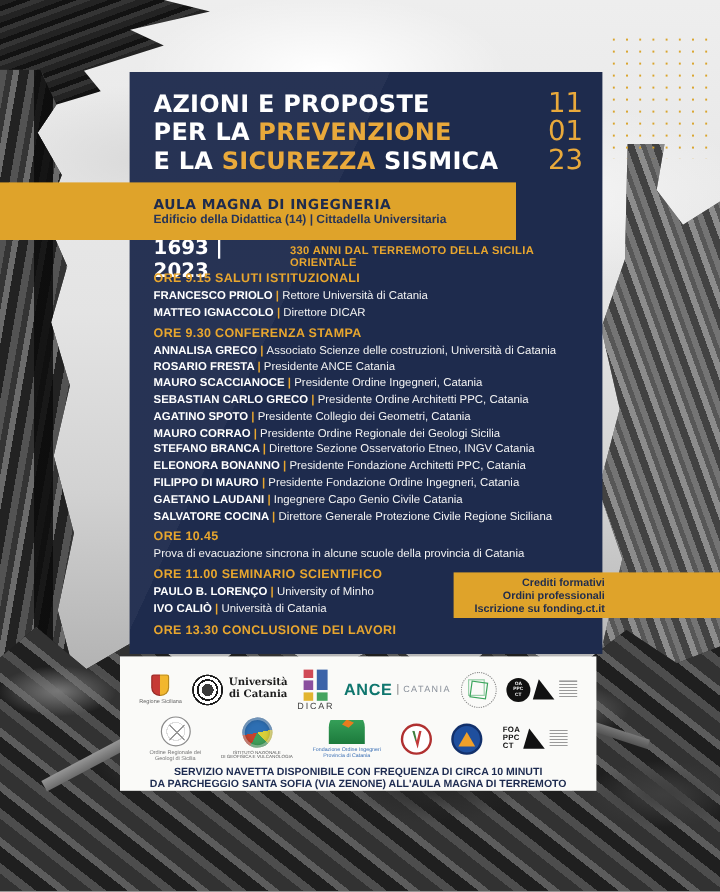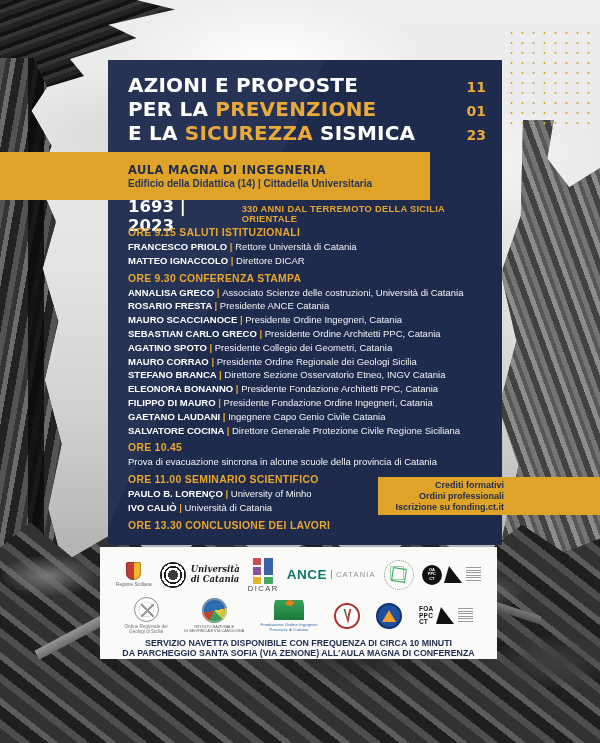--- a/index.html
+++ b/index.html
@@ -46,21 +46,21 @@
     background-image:radial-gradient(circle,#d9a42b 0.9px,transparent 1.2px);
     background-size:11px 10px;}
 
   
   .panel{position:absolute;left:108px;top:60px;width:394px;height:485px;z-index:5;
     background:linear-gradient(115deg,rgba(255,255,255,.04) 0 35%,transparent 35%),#1e2b4d;}
   .title-block{padding:13px 16px 0 20px;}
   .t-row{display:flex;justify-content:space-between;align-items:baseline;height:24px;}
   .t-left{font-family:"DejaVu Sans",sans-serif;font-weight:bold;font-size:20px;letter-spacing:.2px;color:#fff;white-space:nowrap;}
   .t-left .g{color:#e9a93b;}
-  .date{font-family:"DejaVu Sans",sans-serif;font-weight:bold;font-size:14px;color:#e9a93b;}
+  .date{font-family:"DejaVu Sans",sans-serif;font-weight:normal;font-size:23px;color:#e9a93b;}
 
   .panel-lower{position:absolute;left:20px;right:10px;top:137px;}
   .anniv{display:flex;align-items:baseline;height:25px;}
   .years{font-family:"DejaVu Sans",sans-serif;font-weight:bold;font-size:16.5px;color:#fff;}
   .anniv-label{margin-left:9px;font-weight:bold;font-size:9.3px;letter-spacing:.3px;color:#e8a62e;}
 
   .srow{color:#fff;font-size:9.5px;line-height:13.8px;white-space:nowrap;}
   .srow.heading{color:#e8a62e;font-weight:bold;font-size:10.4px;letter-spacing:.3px;margin-top:4px;line-height:14px;}
   .srow .nm{font-weight:bold;}
   .srow .pp{color:#e8a62e;font-weight:bold;}
@@ -83,21 +83,21 @@
   .logo-row{display:flex;align-items:center;justify-content:space-evenly;padding:0 8px;}
   .row1{height:46px;}
   .row2{height:38px;}
   .logo{display:flex;flex-direction:column;align-items:center;gap:2px;}
   .logo .label{font-size:4.6px;line-height:5.4px;color:#666;text-align:center;white-space:pre-line;}
   .glyph{position:relative;flex:none;display:block;}
 
   .shield{width:15px;height:18px;border-radius:2px 2px 7px 7px;background:linear-gradient(90deg,#c63a35 50%,#f2b72e 50%);box-shadow:inset 0 0 0 1px rgba(0,0,0,.25);}
   .seal{width:26px;height:26px;border-radius:50%;background:radial-gradient(circle,#3a3a3a 0 5px,#fff 5px 7.5px,#1c1c1c 7.5px 9px,#fff 9px 11.5px,#1c1c1c 11.5px 13px,#fff 13px);}
   [data-name="logo-universita-catania"]{flex-direction:row;gap:5px;}
-  [data-name="logo-universita-catania"] .label{font-family:"DejaVu Serif",serif;font-weight:bold;font-size:8.5px;line-height:9.5px;color:#1d1d1d;text-align:left;font-style:italic;}
+  [data-name="logo-universita-catania"] .label{font-family:"DejaVu Serif",serif;font-weight:bold;font-size:8.5px;line-height:9.5px;color:#1d1d1d;text-align:center;}
   .squares{width:20px;height:26px;background:
       linear-gradient(#d04a56,#d04a56) 0 0/8px 7px,
       linear-gradient(#8a4f9e,#8a4f9e) 0 9px/8px 8px,
       linear-gradient(#e2b52f,#e2b52f) 0 19px/8px 7px,
       linear-gradient(#3c63a8,#3c63a8) 11px 0/9px 17px,
       linear-gradient(#45a45f,#45a45f) 11px 19px/9px 7px;background-repeat:no-repeat;}
   [data-name="logo-dicar"] .label{font-weight:normal;font-size:7.5px;color:#444;letter-spacing:1.5px;}
   .ance{display:flex;align-items:center;}
   .ance .t1{font-weight:bold;font-size:13.5px;color:#0f766e;letter-spacing:.5px;}
   .ance .t2{border-left:1px solid #999;margin-left:4px;padding-left:4px;font-size:7.5px;color:#8b929c;letter-spacing:1.2px;}
@@ -261,17 +261,17 @@
           <span class="glyph foa" data-name="foa-ppc-ct-icon">
             <span class="t1">FOA
 PPC
 CT</span>
             <span class="bars" data-name="micro-text-placeholder"></span>
           </span>
         </div>
       </div>
     <div class="shuttle" data-name="shuttle-notice">
       <div data-name="shuttle-notice-line">SERVIZIO NAVETTA DISPONIBILE CON FREQUENZA DI CIRCA 10 MINUTI</div>
-      <div data-name="shuttle-notice-line">DA PARCHEGGIO SANTA SOFIA (VIA ZENONE) ALL'AULA MAGNA DI CONFERENZA</div>
+      <div data-name="shuttle-notice-line">DA PARCHEGGIO SANTA SOFIA (VIA ZENONE) ALL'AULA MAGNA DI TERREMOTO</div>
     </div>
   </div>
 
 </div>
 
 </body></html>

